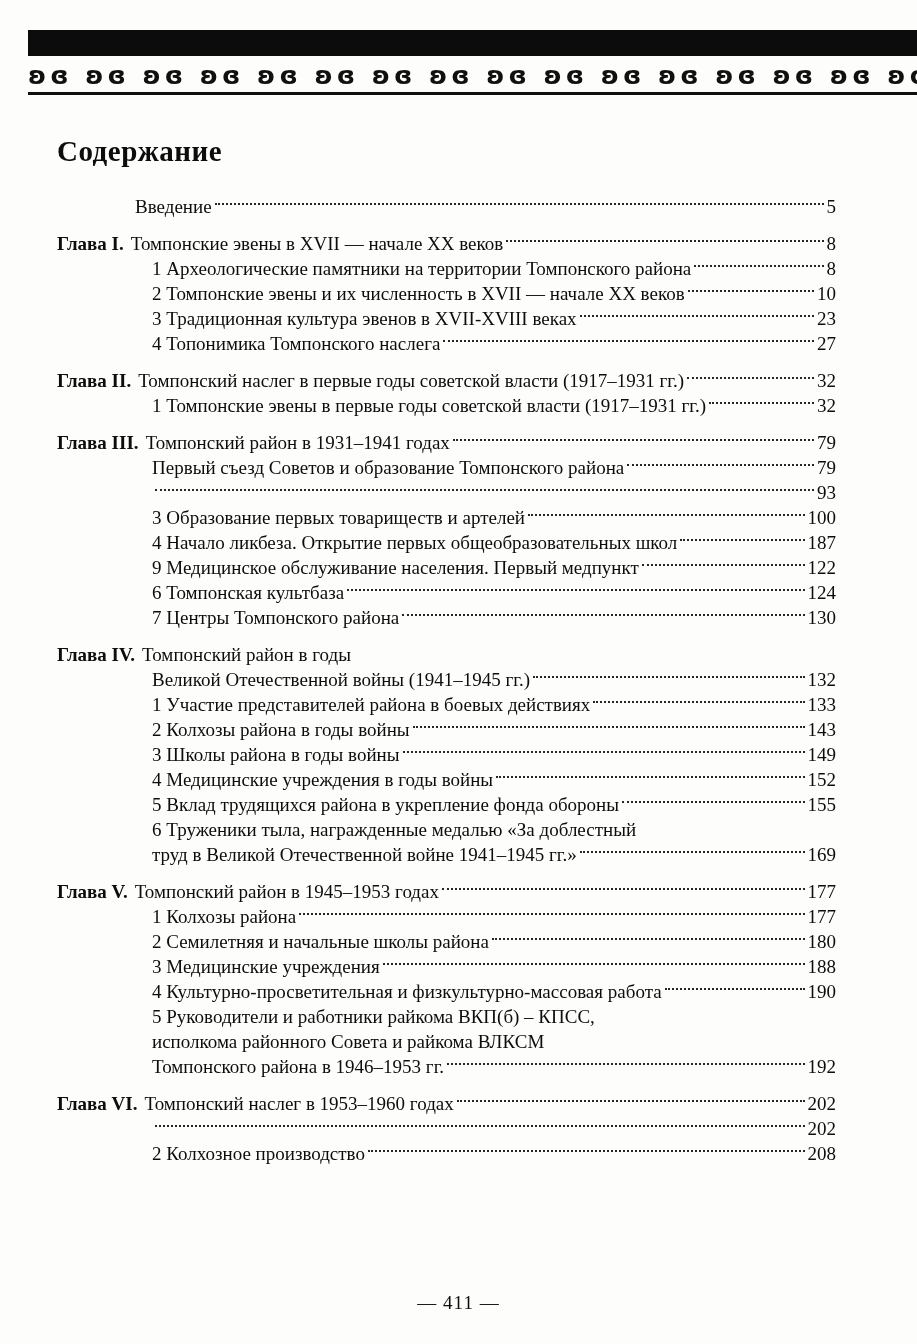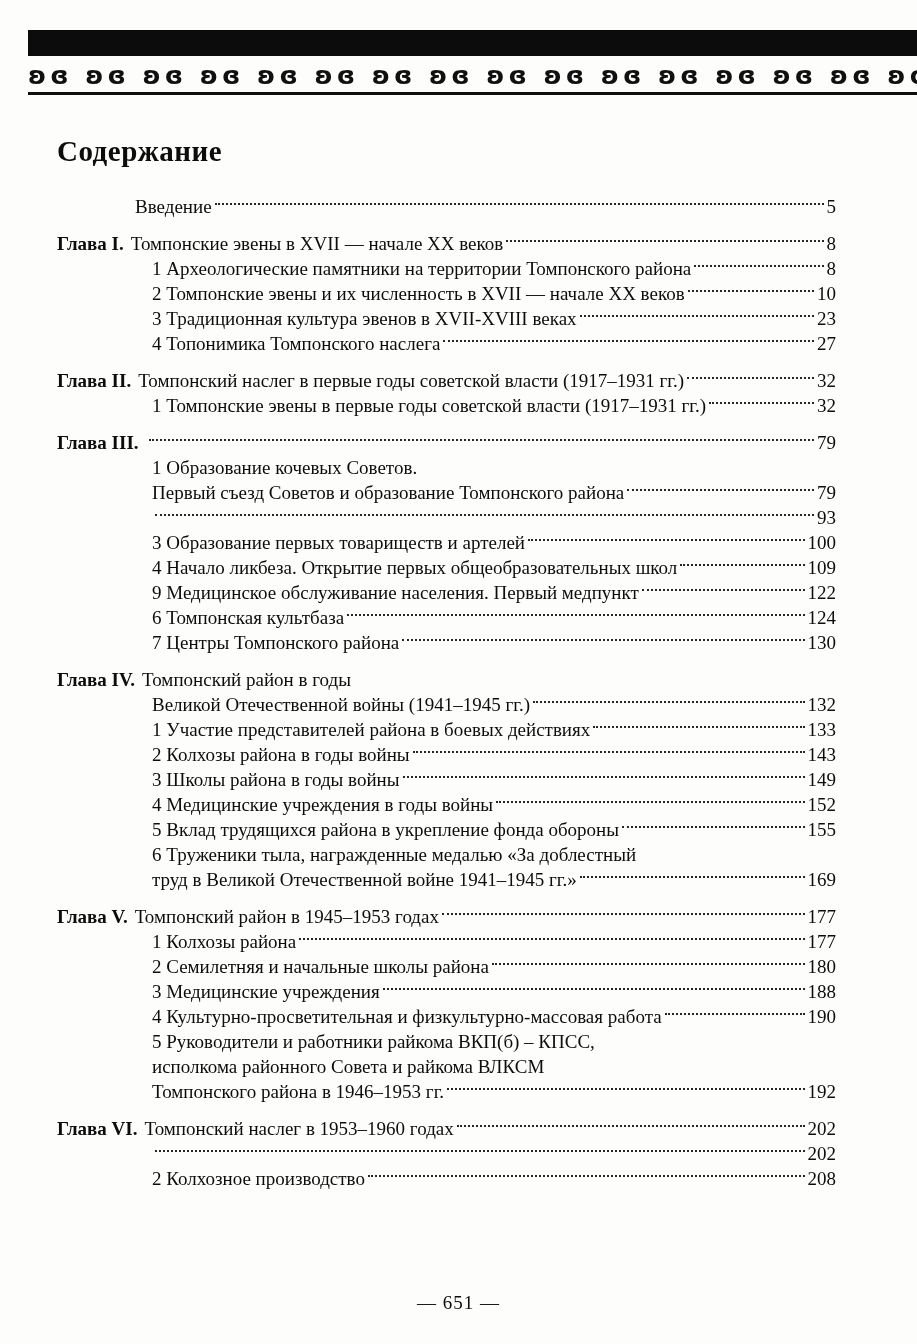--- a/index.html
+++ b/index.html
@@ -132,44 +132,42 @@
         <span class="leader"></span>
         <span class="page-num">32</span>
       </div>
       <div class="toc-line ind-item">
         <span class="entry-text">1 Томпонские эвены в первые годы советской власти (1917–1931 гг.)</span>
         <span class="leader"></span>
         <span class="page-num">32</span>
       </div>
       <div class="toc-line ind-chapter gap">
         <span class="chapter-prefix">Глава III.</span>
+        <span class="entry-text">Томпонский район в 1931–1941 годах</span>
         <span class="leader"></span>
         <span class="page-num">79</span>
       </div>
       <div class="toc-line ind-item">
-        <span class="entry-text">1 Образование кочевых Советов.</span>
-      </div>
-      <div class="toc-line ind-item">
         <span class="entry-text">Первый съезд Советов и образование Томпонского района</span>
         <span class="leader"></span>
         <span class="page-num">79</span>
       </div>
       <div class="toc-line ind-item">
         <span class="leader"></span>
         <span class="page-num">93</span>
       </div>
       <div class="toc-line ind-item">
         <span class="entry-text">3 Образование первых товариществ и артелей</span>
         <span class="leader"></span>
         <span class="page-num">100</span>
       </div>
       <div class="toc-line ind-item">
         <span class="entry-text">4 Начало ликбеза. Открытие первых общеобразовательных школ</span>
         <span class="leader"></span>
-        <span class="page-num">109</span>
+        <span class="page-num">187</span>
       </div>
       <div class="toc-line ind-item">
         <span class="entry-text">9 Медицинское обслуживание населения. Первый медпункт</span>
         <span class="leader"></span>
         <span class="page-num">122</span>
       </div>
       <div class="toc-line ind-item">
         <span class="entry-text">6 Томпонская культбаза</span>
         <span class="leader"></span>
         <span class="page-num">124</span>
@@ -269,13 +267,13 @@
         <span class="page-num">202</span>
       </div>
       <div class="toc-line ind-item">
         <span class="entry-text">2 Колхозное производство</span>
         <span class="leader"></span>
         <span class="page-num">208</span>
       </div>
     </div>
 </div>
 
-<div class="footer">— 651 —</div>
+<div class="footer">— 411 —</div>
 
 </body></html>

